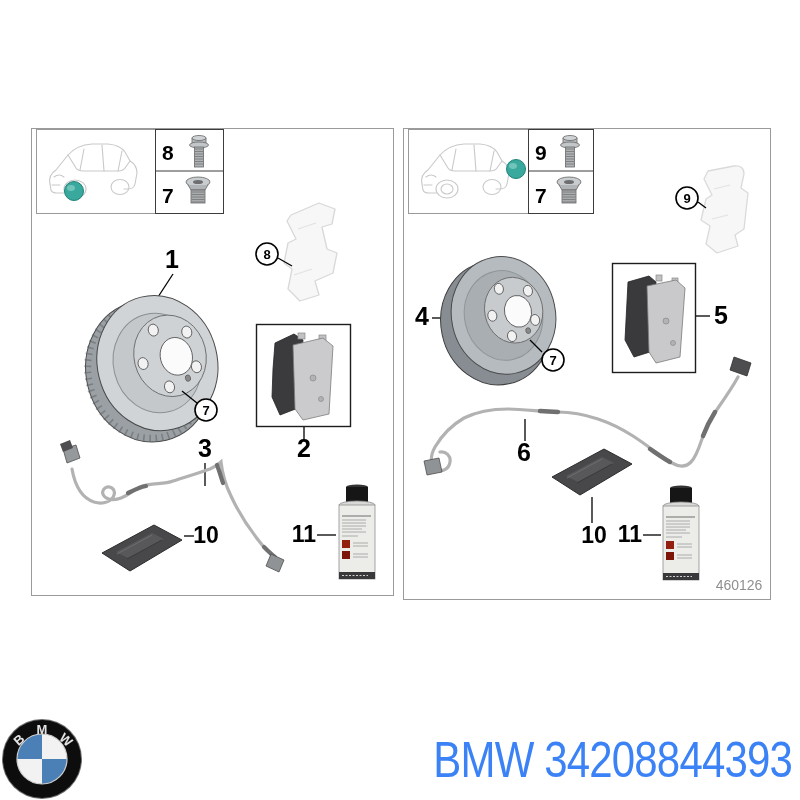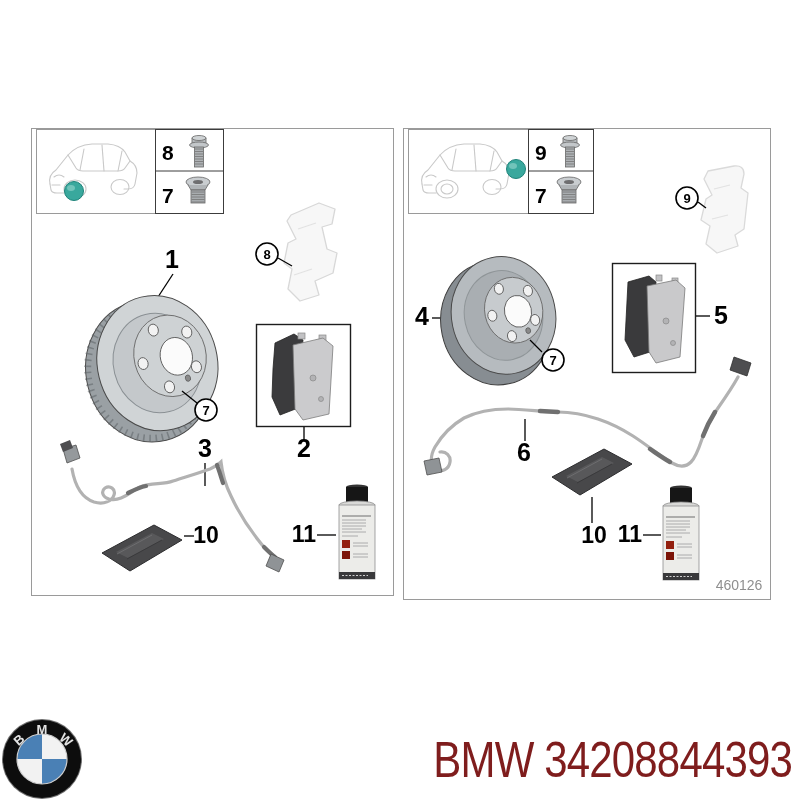--- a/index.html
+++ b/index.html
@@ -11,21 +11,21 @@
   .panel svg{display:block;width:100%;height:100%;}
   svg text{font-family:"Liberation Sans",sans-serif;fill:#000;}
   .part-label{font-weight:bold;font-size:25px;}
   .part-label-sm{font-weight:bold;font-size:23px;}
   .hw-label{font-weight:bold;font-size:21px;}
   .callout-num{font-weight:bold;font-size:13px;text-anchor:middle;}
   .leader{stroke:#000;stroke-width:1.3;fill:none;}
   .callout-circle{fill:#fff;stroke:#000;stroke-width:1.6;}
   .drawing-num{font-size:14px;fill:#8f8f8f;}
   #footer-partnum{position:absolute;right:8px;top:737px;height:46px;line-height:46px;
-                  white-space:nowrap;color:#7f1d1d;font-size:50px;letter-spacing:-1px;}
+                  white-space:nowrap;color:#3b82f6;font-size:50px;letter-spacing:-1px;}
   #footer-partnum span{display:inline-block;transform:scaleX(.84);transform-origin:100% 50%;}
   #bmw-logo{position:absolute;left:1px;top:716px;width:82px;height:84px;}
   .roundel-letter{font-size:13px;font-weight:bold;fill:#e4e4e4;text-anchor:middle;}
 </style>
 </head>
 <body>
 
 <div id="stage">
 
   <div class="panel" id="panel-front">

